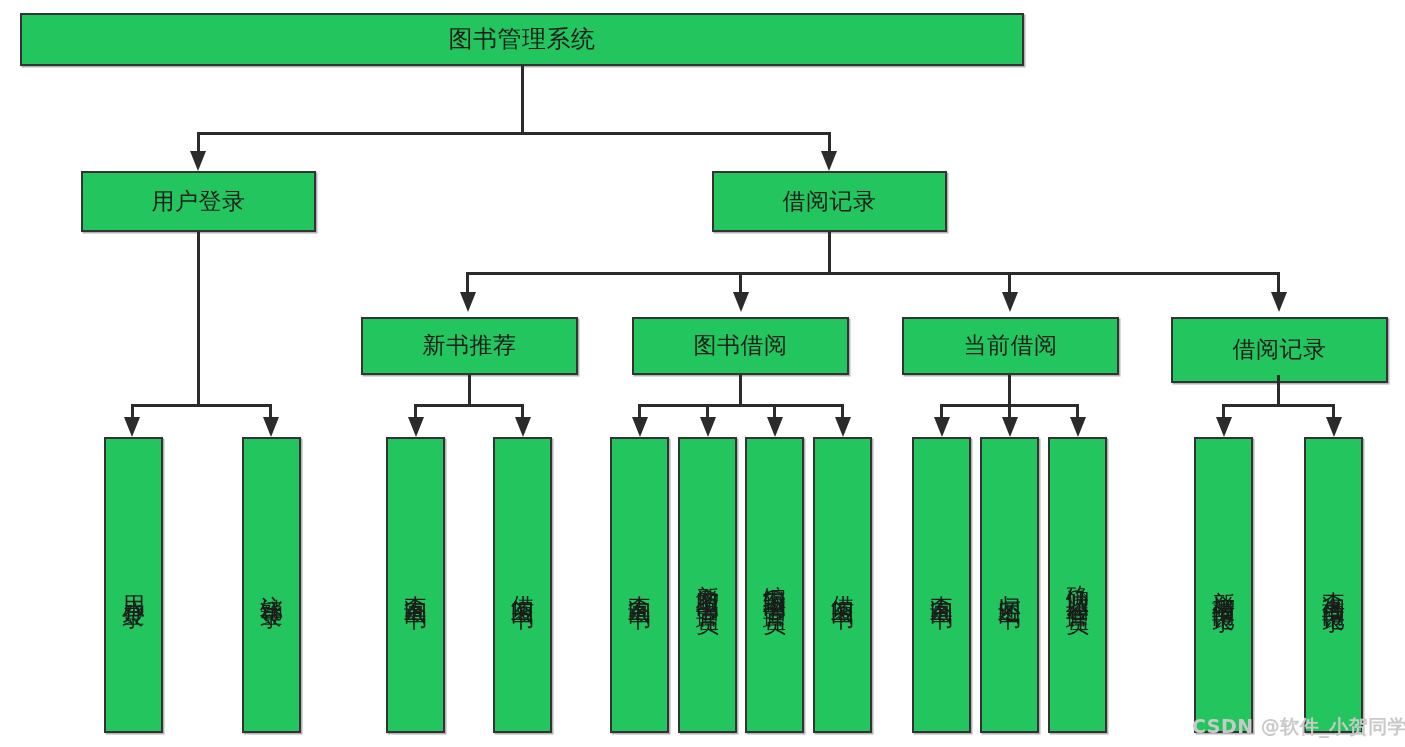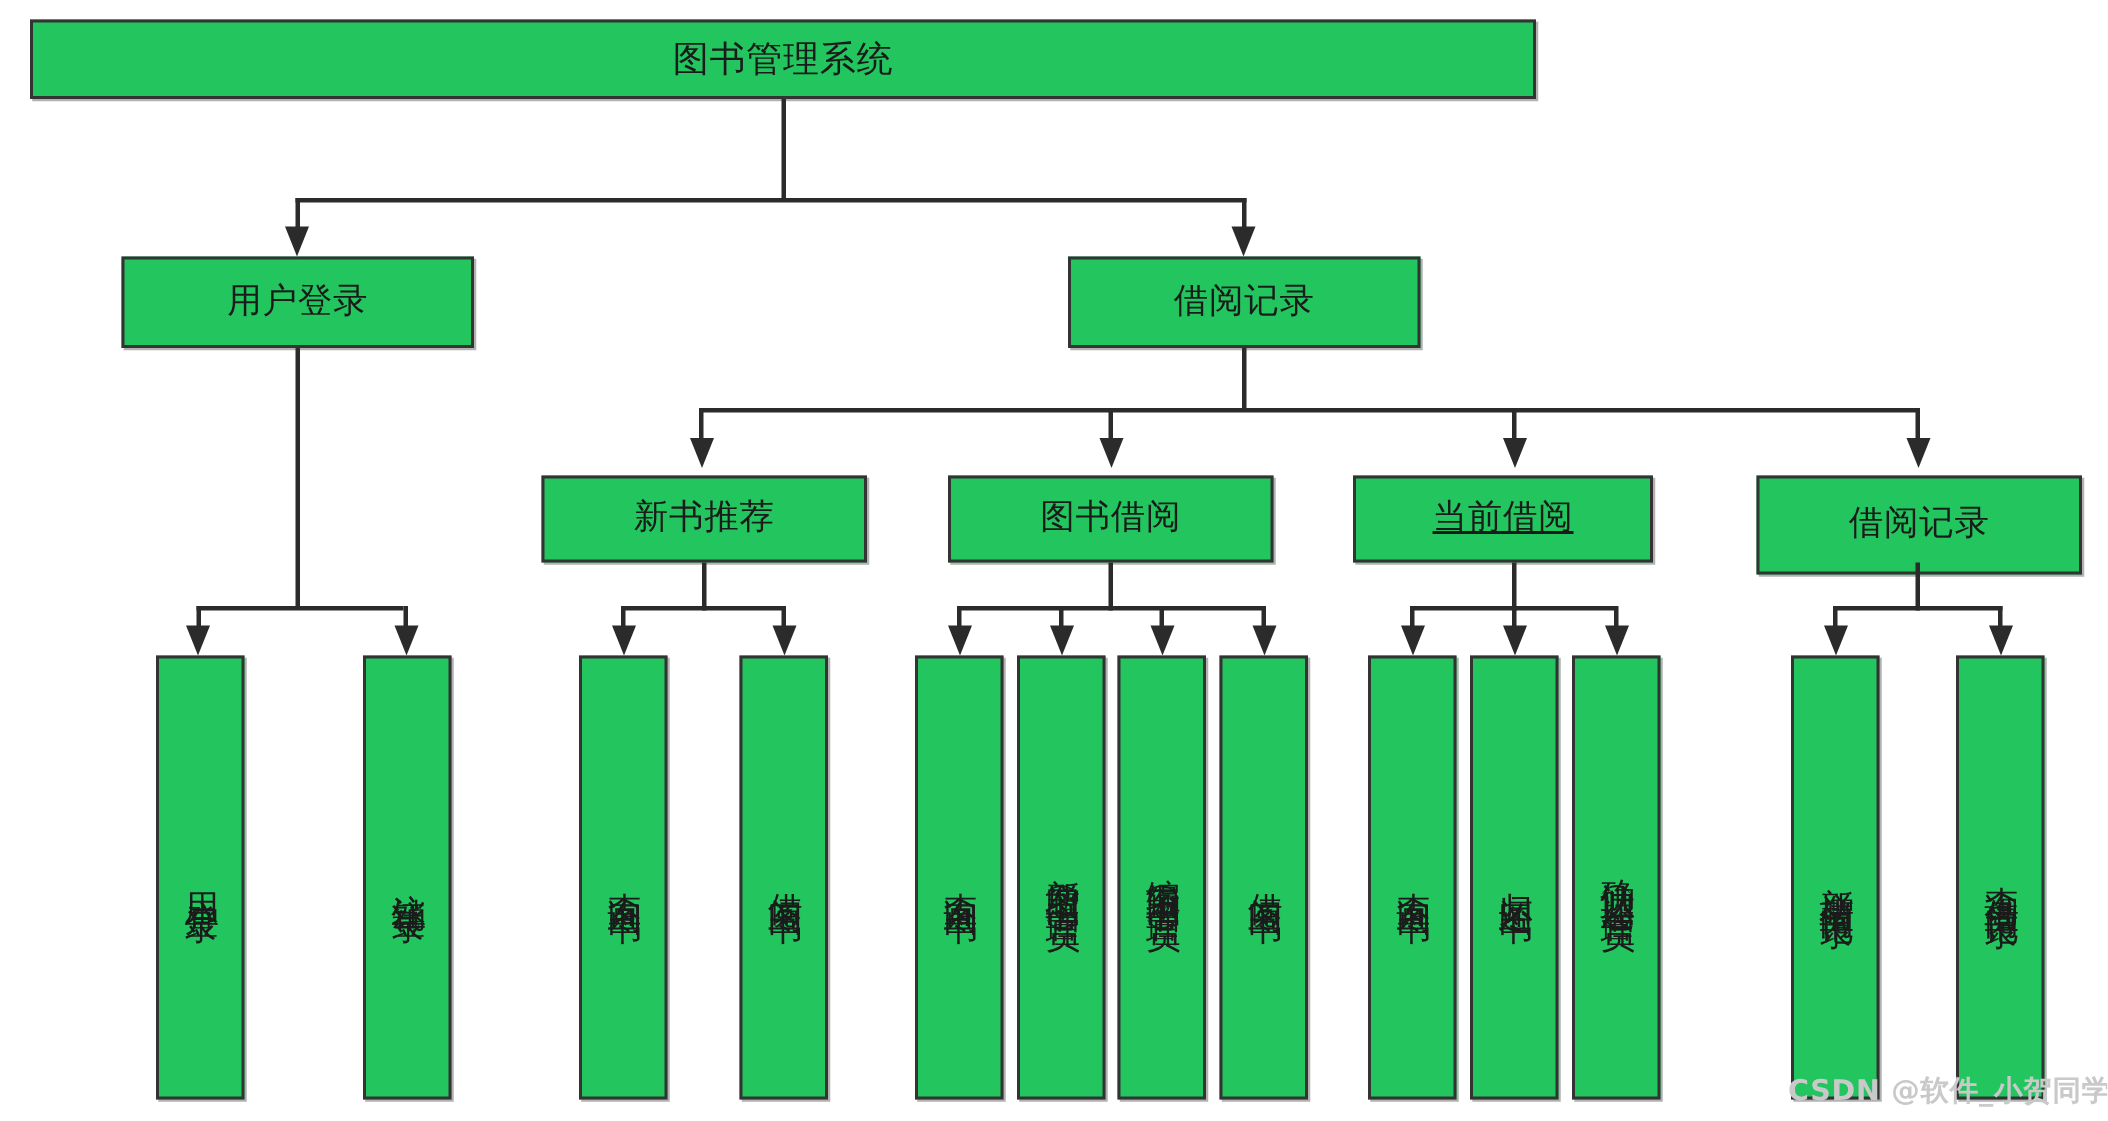--- a/index.html
+++ b/index.html
@@ -121,21 +121,21 @@
   <div class="arrow" style="left:1002px; top:292px;"></div>
   <div class="ln vert" style="left:1277px; top:272px; width:3px; height:22px;"></div>
   <div class="arrow" style="left:1271px; top:292px;"></div>
 
   <div class="node h" style="left:632px; top:317px; width:217px; height:58px;">
     <span class="lbl">图书借阅</span>
   </div>
   <div class="node h" style="left:361px; top:317px; width:217px; height:58px;">
     <span class="lbl">新书推荐</span>
   </div>
-  <div class="node h" style="left:902px; top:317px; width:200px; height:58px;text-decoration:underline;">
+  <div class="node h" style="left:902px; top:317px; width:217px; height:58px;">
     <span class="lbl">当前借阅</span>
   </div>
   <div class="node h" style="left:1171px; top:317px; width:217px; height:66px;">
     <span class="lbl">借阅记录</span>
   </div>
 
   <div class="ln vert" style="left:468px; top:375px; width:3px; height:32px;"></div>
   <div class="ln horz" style="left:414px; top:404px; width:110px; height:3px;"></div>
   <div class="ln vert" style="left:414px; top:404px; width:3px; height:16px;"></div>
   <div class="arrow" style="left:408px; top:417px;"></div>

